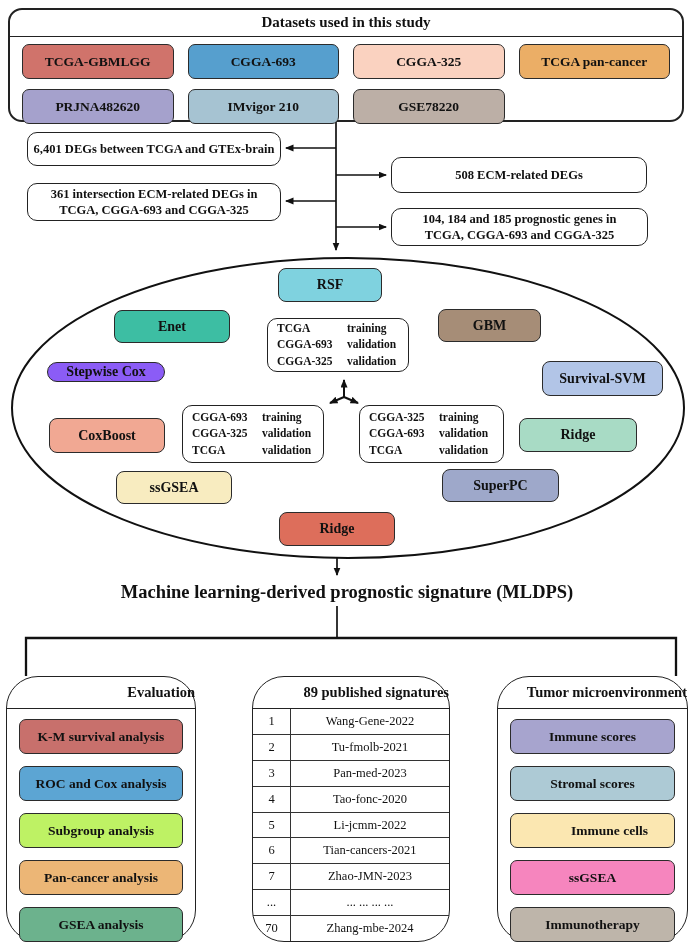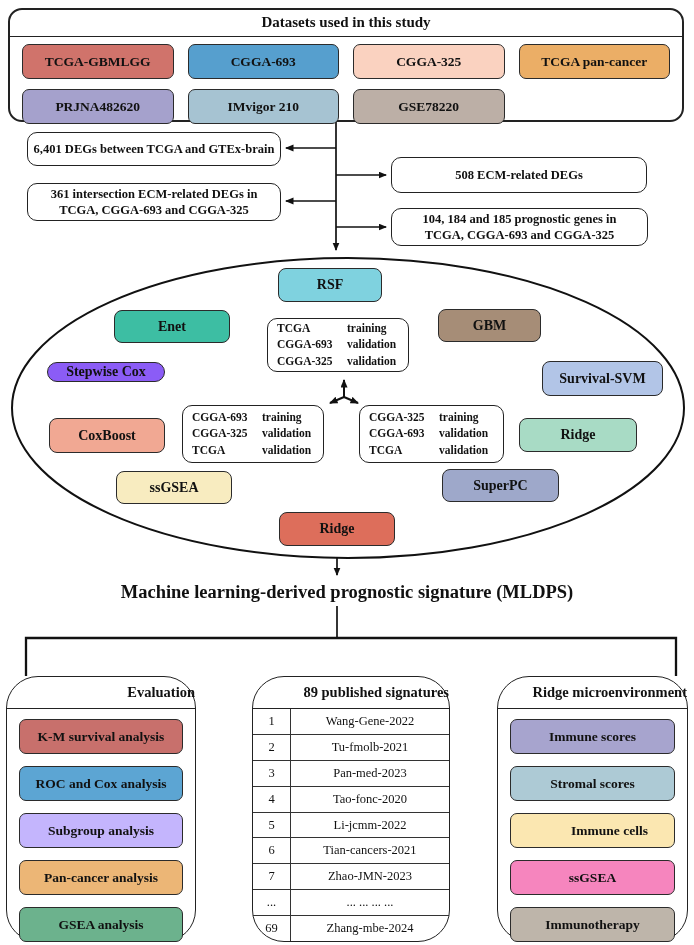--- a/index.html
+++ b/index.html
@@ -151,21 +151,21 @@
       </div>
   </div>
 
   <div class="abs mldps">Machine learning-derived prognostic signature (MLDPS)</div>
 
   <div class="abs panel" style="left:6px;top:676px;width:190px;height:266px;">
     <div class="p-head">Evaluation</div>
     <div class="p-body">
       <div class="pbtn" style="background-color: rgb(200, 112, 108);">K-M survival analysis</div>
       <div class="pbtn" style="background-color: rgb(92, 165, 211);">ROC and Cox analysis</div>
-      <div class="pbtn" style="background-color: #c4b5fd;">Subgroup analysis</div>
+      <div class="pbtn" style="background-color: #bef264;">Subgroup analysis</div>
       <div class="pbtn" style="background-color: rgb(236, 182, 118);">Pan-cancer analysis</div>
       <div class="pbtn" style="background-color: rgb(108, 178, 141);">GSEA analysis</div>
     </div>
   </div>
 
   <div class="abs panel" style="left:252px;top:676px;width:198px;height:266px;">
     <div class="p-head">89 published signatures</div>
     <div class="sig-body">
       <div class="sig-row">
           <div class="sig-rank">1</div>
@@ -193,28 +193,28 @@
         </div>
       <div class="sig-row">
           <div class="sig-rank">7</div>
           <div class="sig-name">Zhao-JMN-2023</div>
         </div>
       <div class="sig-row">
           <div class="sig-rank">...</div>
           <div class="sig-name">... ... ... ...</div>
         </div>
       <div class="sig-row">
-          <div class="sig-rank">69</div>
+          <div class="sig-rank">70</div>
           <div class="sig-name">Zhang-mbe-2024</div>
         </div>
     </div>
   </div>
 
   <div class="abs panel" style="left:497px;top:676px;width:191px;height:266px;">
-    <div class="p-head">Ridge microenvironment</div>
+    <div class="p-head">Tumor microenvironment</div>
     <div class="p-body">
       <div class="pbtn" style="background-color: rgb(167, 164, 206);">Immune scores</div>
       <div class="pbtn" style="background-color: rgb(173, 202, 213);">Stromal scores</div>
       <div class="pbtn" style="background-color: rgb(251, 231, 177); padding-left: 34px;">Immune cells</div>
       <div class="pbtn" style="background-color: rgb(246, 133, 190);">ssGSEA</div>
       <div class="pbtn" style="background-color: rgb(190, 181, 170);">Immunotherapy</div>
     </div>
   </div>
 
 </div>

